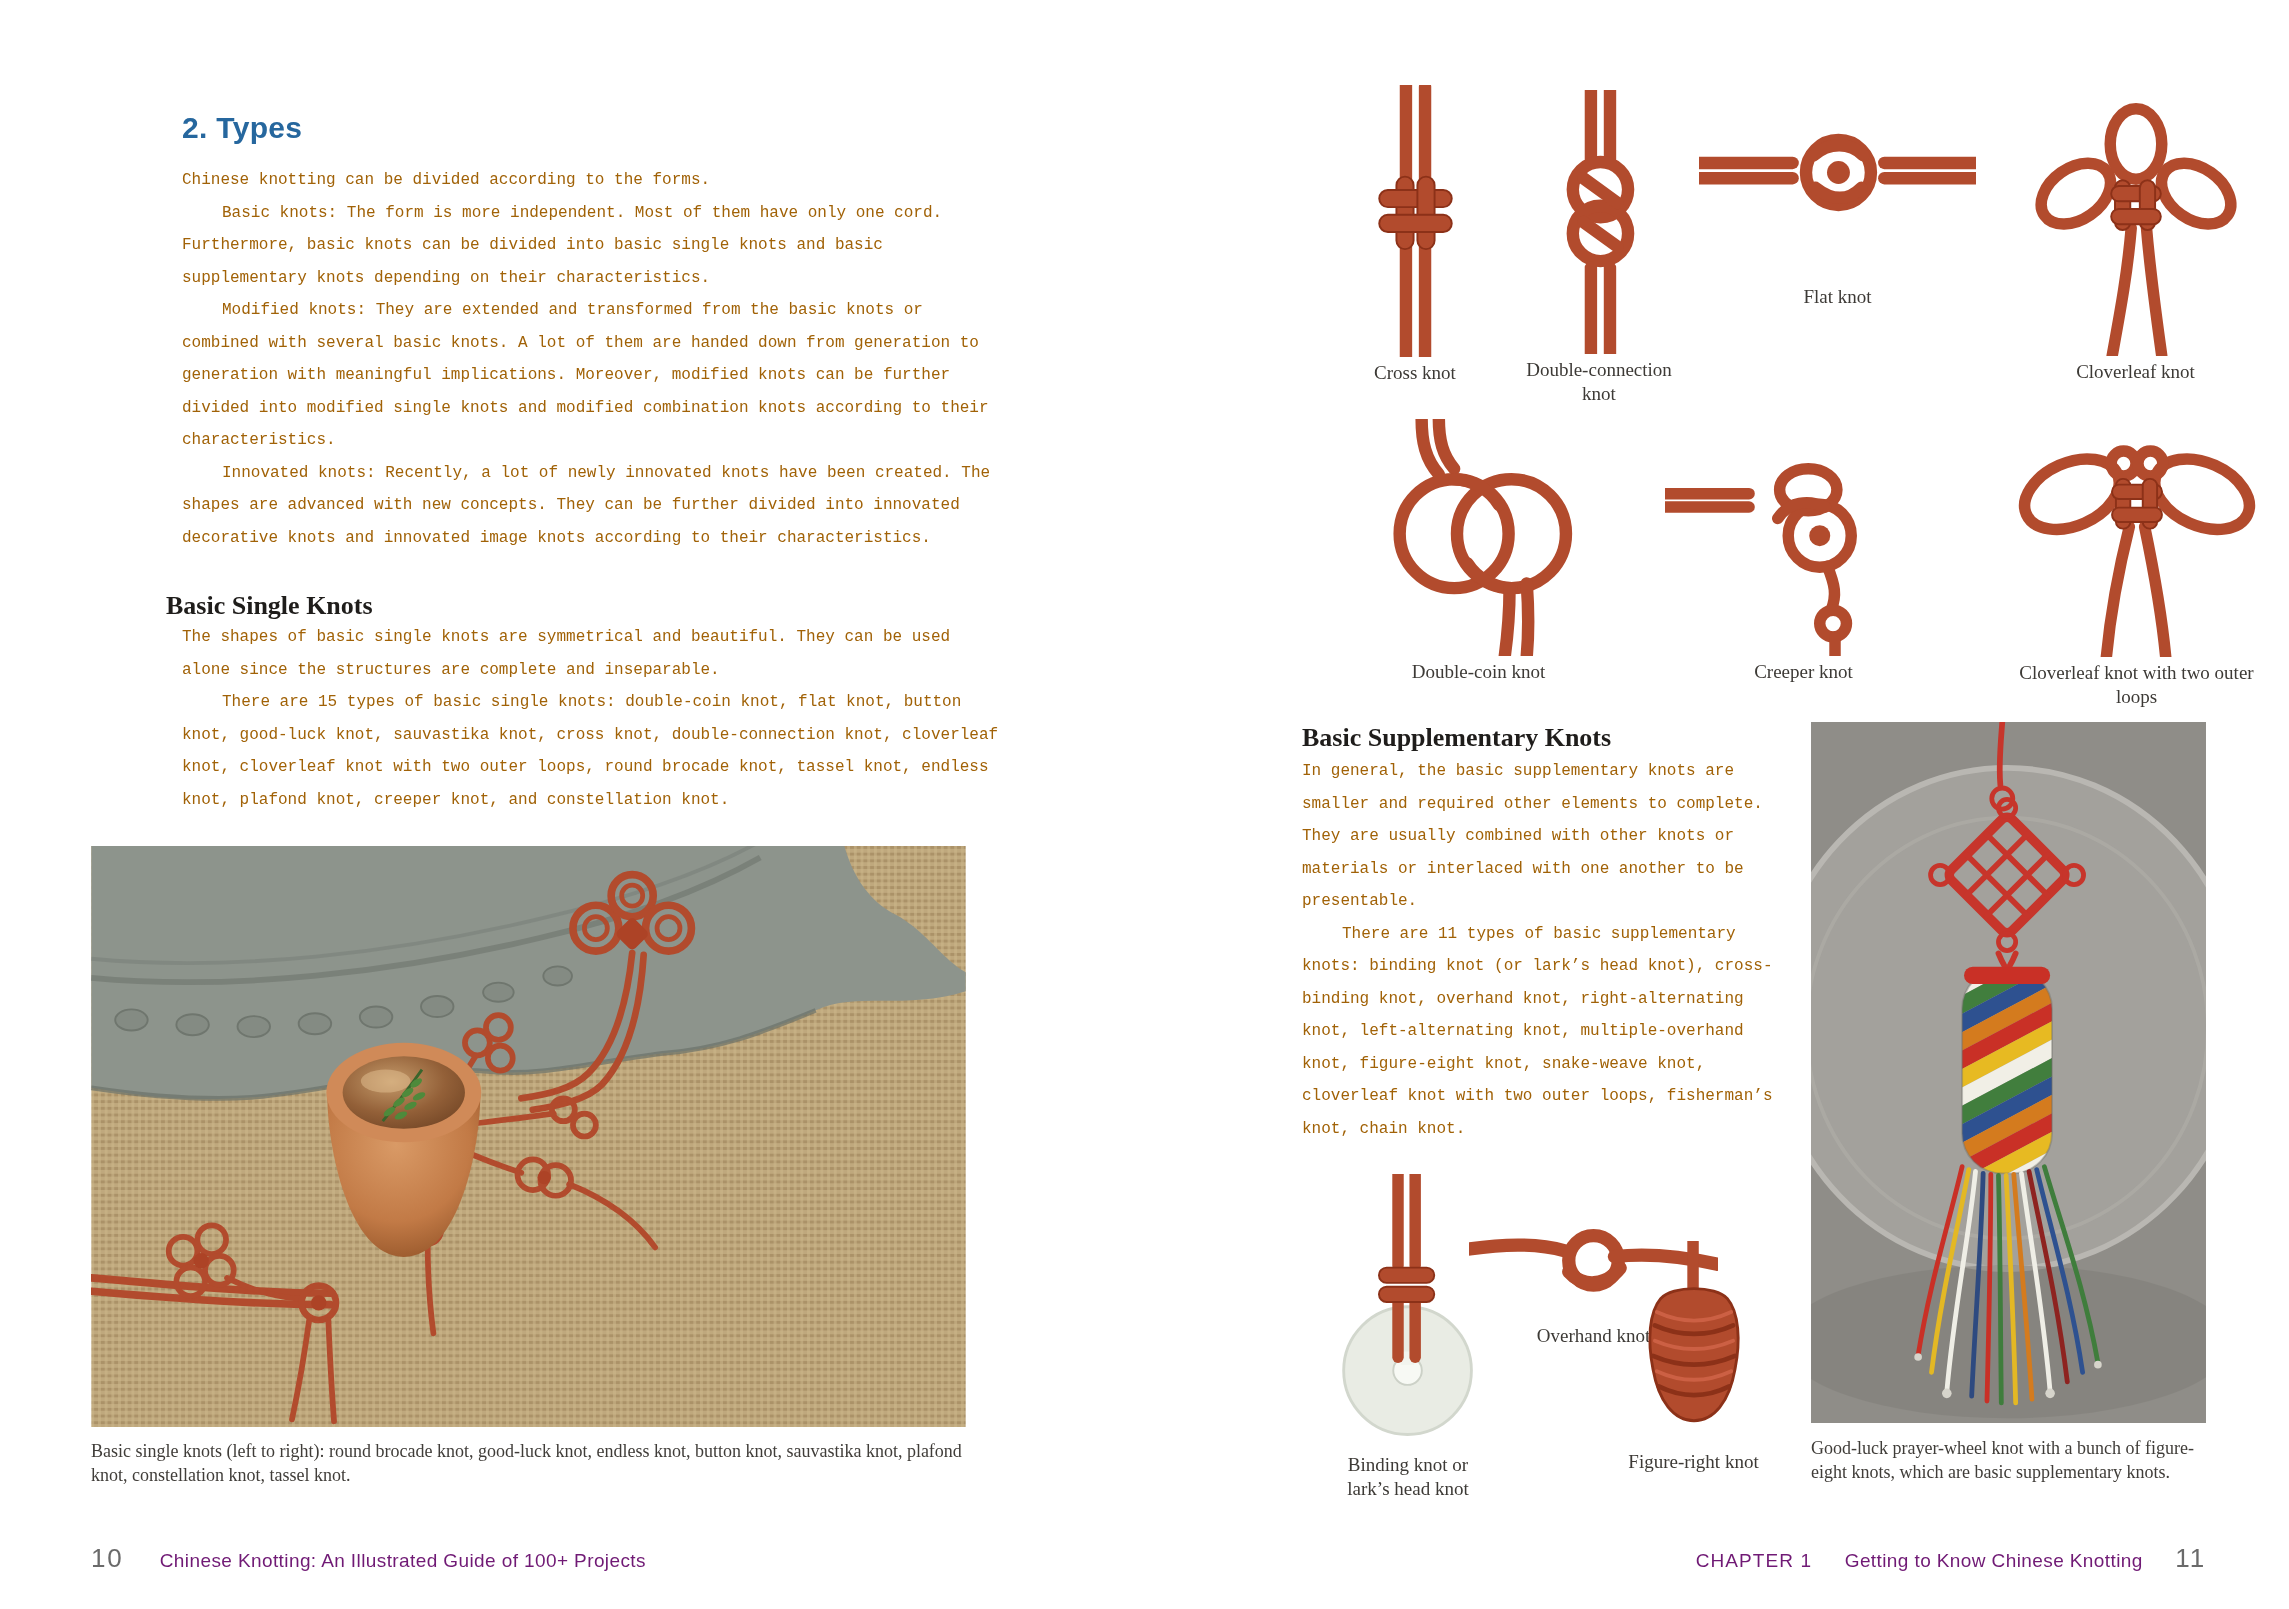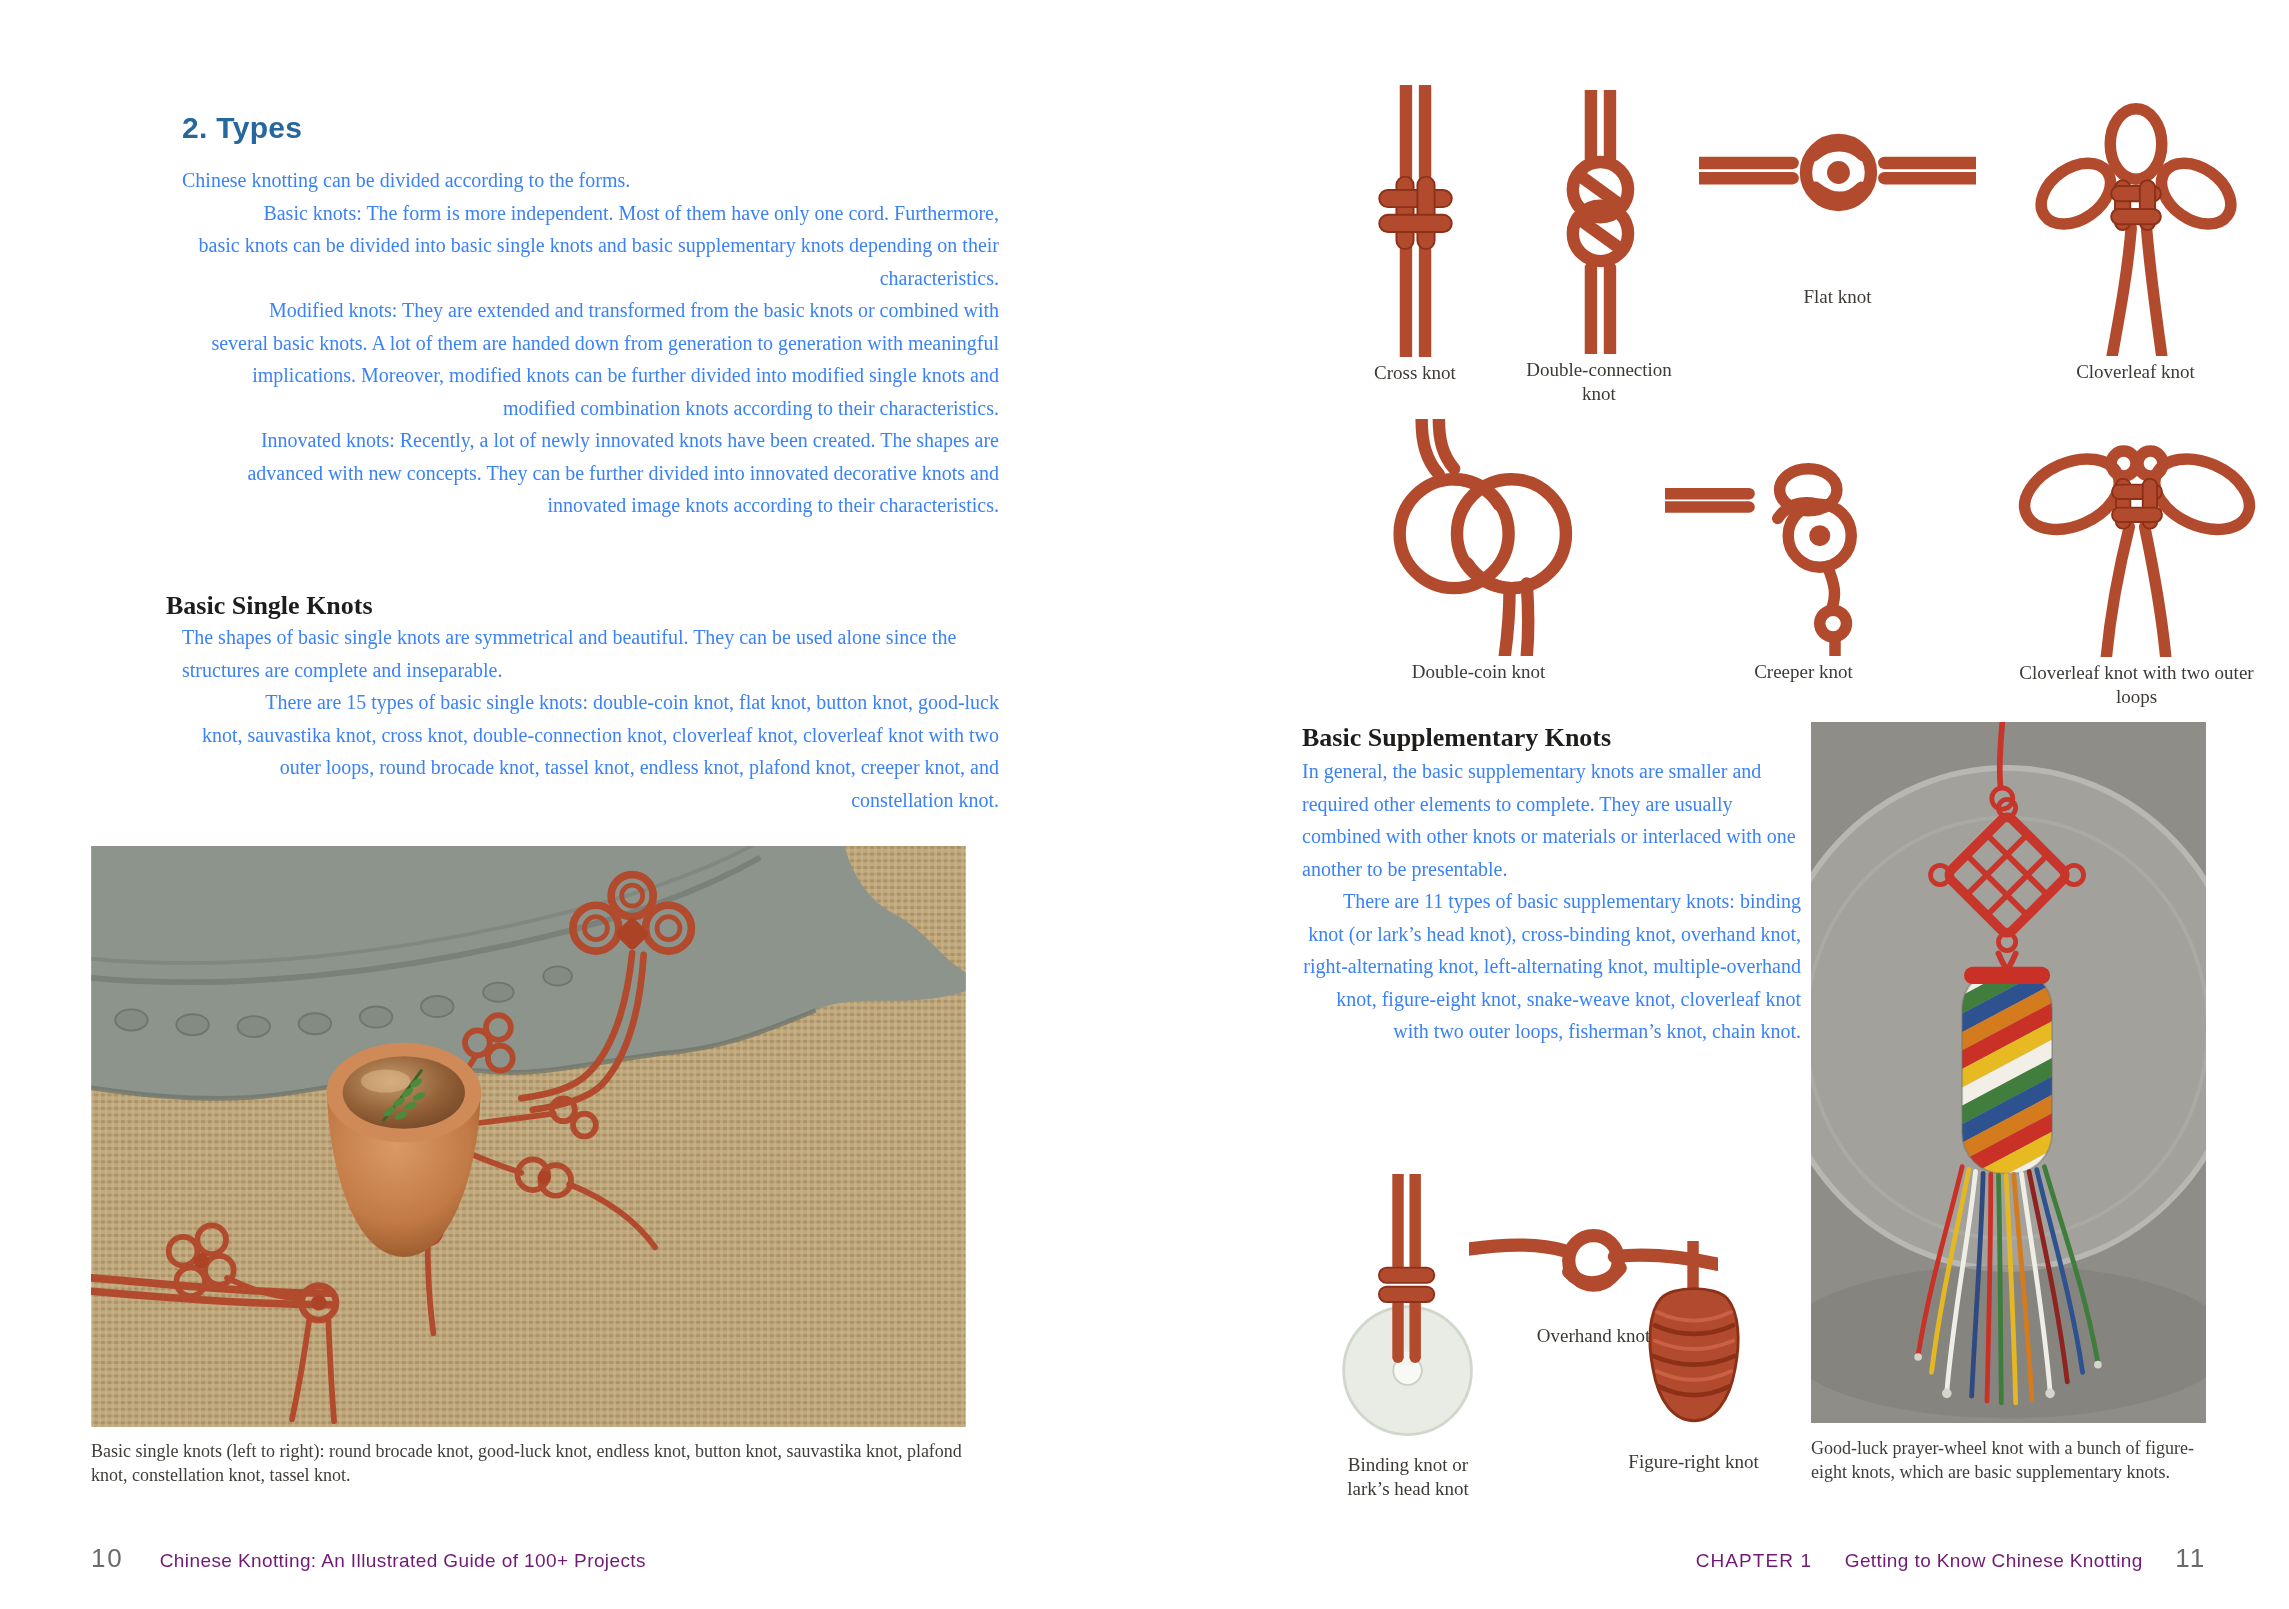--- a/index.html
+++ b/index.html
@@ -3,22 +3,22 @@
 <meta charset="utf-8">
 <style>
   html,body{margin:0;padding:0;background:#ffffff;}
   .spread{position:relative;width:2289px;height:1610px;background:#fff;overflow:hidden;
           font-family:"Liberation Serif",serif;color:#2f2d2b;margin-top:19px;}
   .abs{position:absolute;}
 
   
   .types-heading{font-family:"Liberation Sans",sans-serif;font-weight:600;font-size:30px;
                  color:#26679e;margin:0;letter-spacing:0.3px;}
-  .body-text p{margin:0;font-size:20px;line-height:32.5px;color:#3b82f6;}
-  .body-text p.ind{text-indent:40px;text-align:right;}
+  .body-text p{margin:0;font-size:16px;line-height:32.5px;color:#a16207;font-family:Liberation Mono, monospace;}
+  .body-text p.ind{text-indent:40px;}
   .sub-heading{font-size:26px;font-weight:bold;color:#1f1d1b;margin:0;}
   .caption{font-size:18px;line-height:24px;color:#403d39;margin:0;}
   .fig{position:absolute;text-align:center;}
   .fig figcaption{font-size:19px;line-height:24px;color:#3d3a36;}
   .footer{position:absolute;top:1524px;display:flex;align-items:baseline;
           font-family:"Liberation Sans",sans-serif;color:#6e6e6e;}
   .footer .pagenum{font-size:26px;color:#6a6a6a;letter-spacing:1.9px;}
   .footer .ftext{font-size:19px;letter-spacing:0.4px;color:#701a75;}
   .footer-left{left:91px;gap:36px;}
   .footer-right{right:83px;gap:32.5px;}

